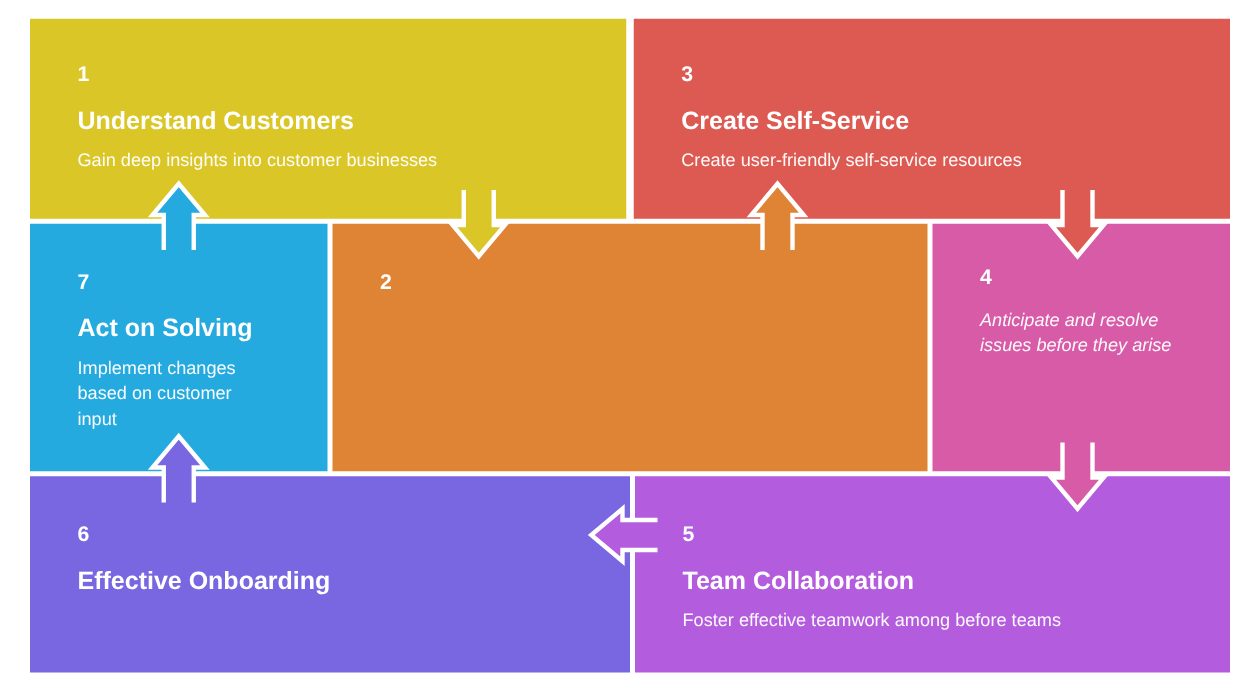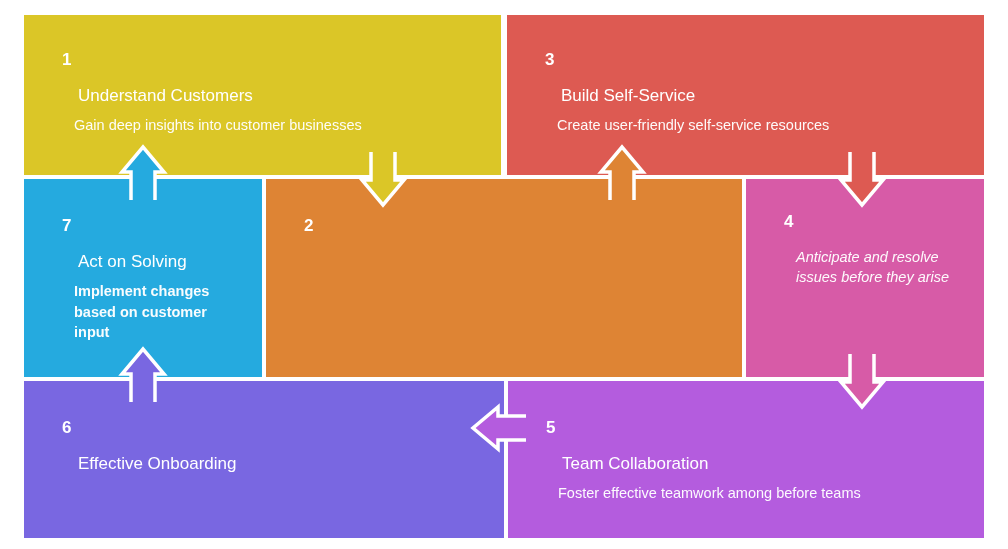--- a/index.html
+++ b/index.html
@@ -16,41 +16,39 @@
     color:#ffffff;
     padding:38px 30px 0 38px;
   }
   .block .num{
     font-size:17px;
     font-weight:700;
     line-height:1;
     margin-bottom:17px;
   }
   .block .title{
-    font-size:17px;
-    font-weight:400;
+    font-size:20px;
+    font-weight:700;
     line-height:1.25;
     margin-bottom:9px;
-    margin-left:16px;
   }
   .block .desc{
     font-size:14.5px;
     line-height:1.4;
     color:rgba(255,255,255,0.97);
-    margin-left:12px;
   }
   
   .pos-1{left:24px;  top:15px;  width:477px; height:160px; padding-top:36px;}
   .pos-3{left:507px; top:15px;  width:477px; height:160px; padding-top:36px;}
   .pos-7{left:24px;  top:179px; width:238px; height:198px;}
   .pos-2{left:266px; top:179px; width:476px; height:198px;}
   .pos-4{left:746px; top:179px; width:238px; height:198px; padding-top:34px;}
   .pos-6{left:24px;  top:381px; width:480px; height:157px;}
   .pos-5{left:508px; top:381px; width:476px; height:157px;}
-  .pos-7 .desc{max-width:152px;font-weight:bold;}
+  .pos-7 .desc{max-width:152px;}
   .pos-4 .title{max-width:175px;}
   .pos-4 .desc{max-width:165px;font-style:italic;}
   .arrows{
     position:absolute;
     left:0;top:0;width:1008px;height:549px;
     pointer-events:none;
   }
   .arrows path{
     stroke:#ffffff;
     stroke-width:3.5;
@@ -63,21 +61,21 @@
 <div class="canvas">
 
   <div class="block pos-1" style="background-color: rgb(219, 198, 39);">
     <div class="num">1</div>
     <div class="title">Understand Customers</div>
     <div class="desc">Gain deep insights into customer businesses</div>
   </div>
 
   <div class="block pos-3" style="background-color: rgb(221, 90, 82);">
     <div class="num">3</div>
-    <div class="title">Build Self-Service</div>
+    <div class="title">Create Self-Service</div>
     <div class="desc">Create user-friendly self-service resources</div>
   </div>
 
   <div class="block pos-7" style="background-color: rgb(37, 170, 223);">
     <div class="num">7</div>
     <div class="title">Act on Solving</div>
     <div class="desc">Implement changes based on customer input</div>
   </div>
 
   <div class="block pos-2" style="background-color: rgb(222, 132, 52);">

